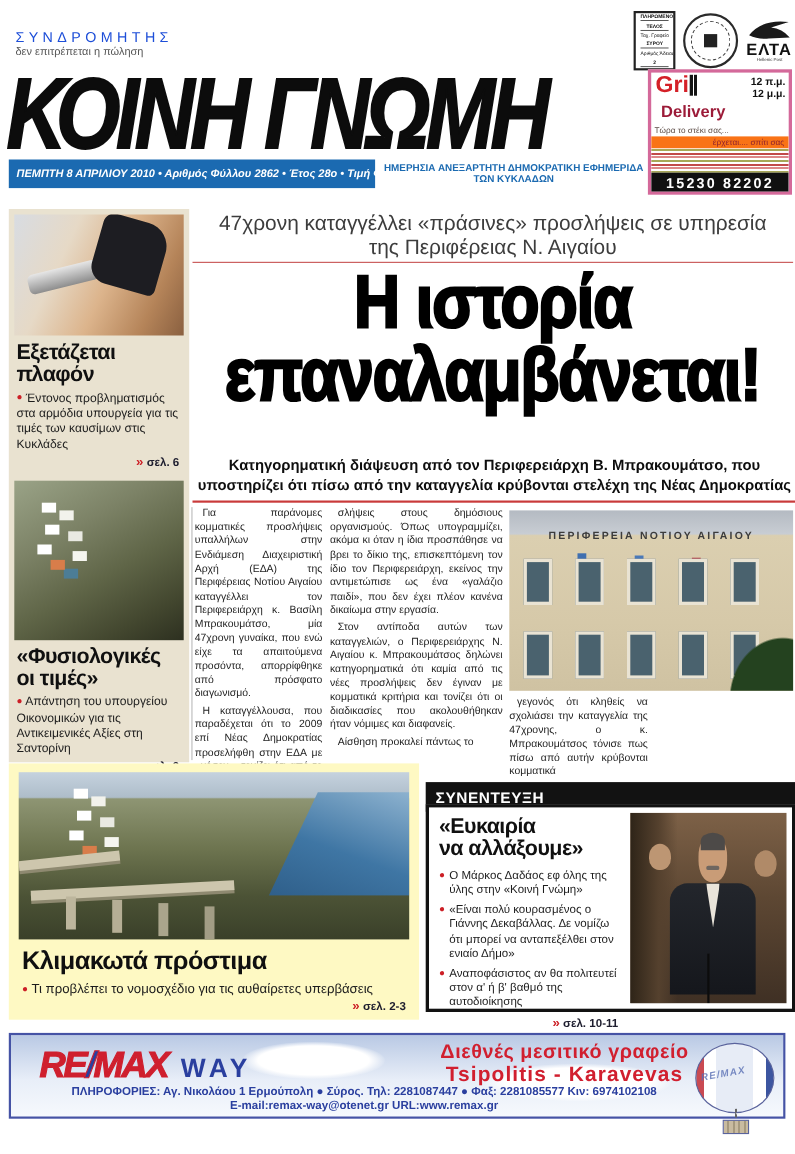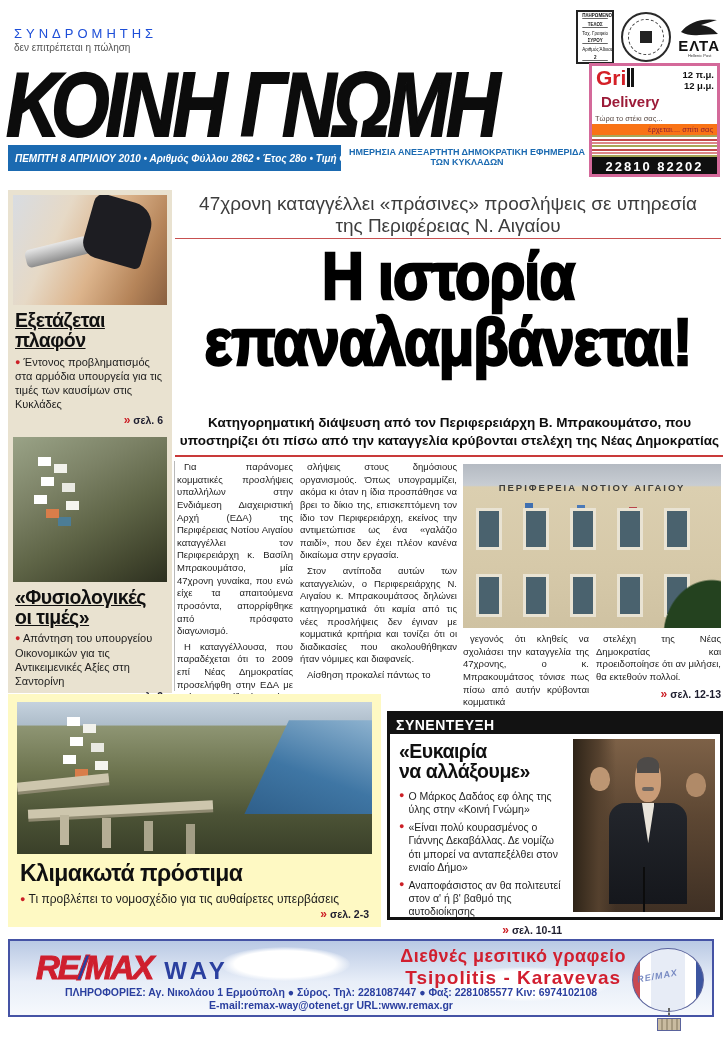--- a/index.html
+++ b/index.html
@@ -49,21 +49,21 @@
 
   
   .blt{color:#cc1f26;font-size:9px;vertical-align:1px;}
   .ref{text-align:right;font-size:10.5px;font-weight:700;color:#1d1d2e;}
   .arr{color:#cc1f26;font-weight:700;margin-right:3px;font-size:12px;}
 
   
   .sidebar{position:absolute;left:8px;top:190px;width:164px;height:503px;background:#e9e2d0;box-sizing:border-box;}
   .sb-photo{margin:5px 5px 0;height:110px;position:relative;overflow:hidden;}
   .sb-photo.tall{height:145px;margin-top:8px;}
-  .sb-title{padding:5px 7px 1px;font-size:19.5px;font-weight:700;line-height:1.04;letter-spacing:-.5px;color:#101010;text-decoration:underline;}
+  .sb-title{padding:5px 7px 1px;font-size:19.5px;font-weight:700;line-height:1.04;letter-spacing:-.5px;color:#101010;}
   .sb-sum{padding:3px 7px 0;font-size:11px;line-height:1.3;color:#1c1c1c;margin:0;}
   .sb-ref{padding:1px 9px 2px;}
 
   .ph-fuel{background:linear-gradient(115deg,#d8dce2 0%,#e6d9c6 30%,#dcb48c 55%,#b58459 80%,#8a6040 100%);}
   .ph-fuel .nozzle{position:absolute;right:12%;top:4%;width:40%;height:58%;background:#1d1d22;border-radius:10px 22px 6px 16px;transform:rotate(16deg);}
   .ph-fuel .spout{position:absolute;left:8%;top:44%;width:42%;height:16%;background:linear-gradient(#e6e6e6,#8d8d8d);border-radius:5px;transform:rotate(-14deg);}
 
   .ph-santorini{background:linear-gradient(150deg,#9aa387 0%,#7c8266 32%,#5f6547 58%,#43472f 82%,#2d3020 100%);}
   .specks{position:absolute;left:16%;top:14%;width:13px;height:9px;background:#fff;box-shadow:16px 7px 0 #f2f2ec,3px 20px 0 #fff,24px 26px 0 #e9e9e2,-4px 38px 0 #fff,28px 44px 0 #f5f5ef,8px 52px 0 #d87d4a,20px 60px 0 #4c7d96;}
 
@@ -173,21 +173,21 @@
       <span class="bars"></span>
       <div class="hours">
         <div>12 π.μ.</div>
         <div>12 μ.μ.</div>
       </div>
     </div>
     <div class="service">Delivery</div>
     <div class="l1">Τώρα το στέκι σας...</div>
     <div class="l2">έρχεται.... σπίτι σας</div>
     <div class="stripes"></div>
-    <div class="phone">22810 82202</div>
+    <div class="phone">15230 82202</div>
   </div>
 
   <div class="kicker">
     <div>47χρονη καταγγέλλει «πράσινες» προσλήψεις σε υπηρεσία</div>
     <div>της Περιφέρειας Ν. Αιγαίου</div>
   </div>
   <div class="rule-a"></div>
   <div class="headline">
     <div>Η ιστορία</div>
     <div>επαναλαμβάνεται!</div>
@@ -236,24 +236,20 @@
         <i></i>
         <i></i>
         <i></i>
         <i></i>
     </div>
     <div class="palm"></div>
   </div>
 
   <div class="bodycol" id="col3">
     <p>γεγονός ότι κληθείς να σχολιάσει την καταγγελία της 47χρονης, ο κ. Μπρακουμάτσος τόνισε πως πίσω από αυτήν κρύβονται κομματικά</p>
-  </div>
-  <div class="bodycol" id="col4">
-    <p>στελέχη της Νέας Δημοκρατίας και προειδοποίησε ότι αν μιλήσει, θα εκτεθούν πολλοί.</p>
-    <div class="ref"><span class="arr">»</span><span>σελ. 12-13</span></div>
   </div>
 
   <div class="bottombox">
     <div class="ph-coast">
       <div class="sea"></div>
       <div class="specks"></div>
       <div class="beam b2"></div>
       <div class="beam"></div>
       <div class="cols"></div>
     </div>

